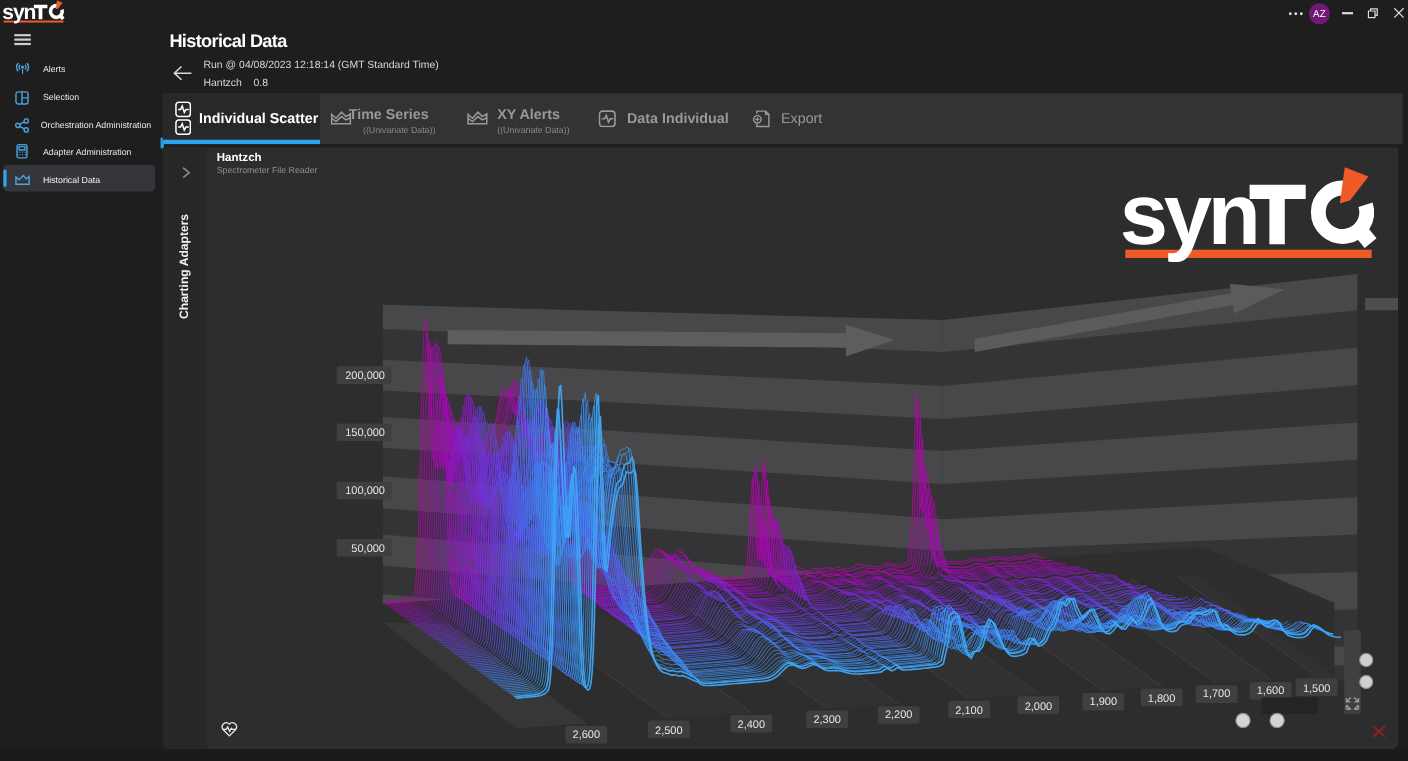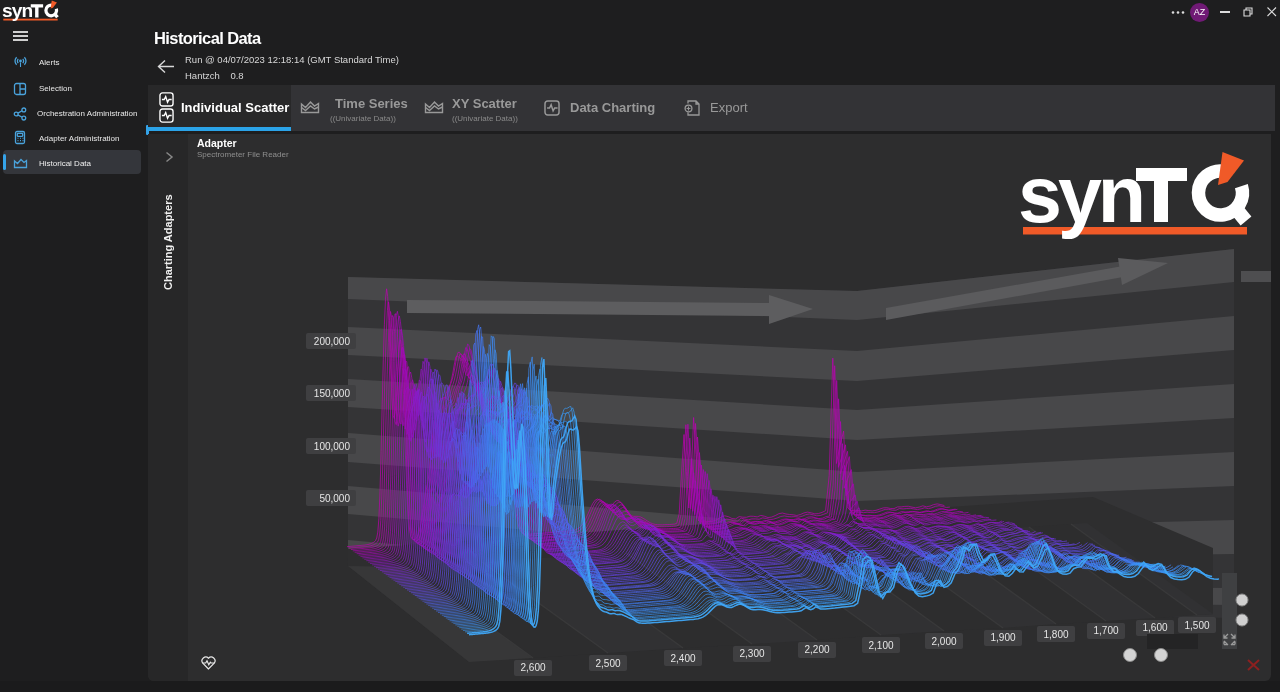--- a/index.html
+++ b/index.html
@@ -74,21 +74,21 @@
     </g>
   </svg>
 <div class="abs" style="left:39px;top:159px;color:#f0f0f0;font-size:8px">Historical Data</div>
 
 <div class="abs" style="left:146px;top:125px;width:2.5px;height:10px;background:#35a3e8;border-radius:1px"></div>
 
 <div class="abs" style="left:154px;top:29px;color:#fff;font-size:16.5px;font-weight:bold;letter-spacing:-0.6px">Historical Data</div>
 <svg class="abs" style="left:157px;top:59px" width="18" height="15">
     <path d="M8 1.5 L1.5 7.5 L8 13.5 M1.5 7.5 H17" stroke="#d8d8d8" stroke-width="1.4" fill="none"></path>
   </svg>
-<div class="abs" style="left:185px;top:54px;color:#d8d8d8;font-size:9.5px">Run @ 04/07/2023 12:18:14 (GMT Standard Time)</div>
+<div class="abs" style="left:185px;top:54px;color:#d8d8d8;font-size:9.5px">Run @ 04/08/2023 12:18:14 (GMT Standard Time)</div>
 <div class="abs" style="left:185px;top:70px;color:#d8d8d8;font-size:9.5px">Hantzch&nbsp;&nbsp;&nbsp;&nbsp;0.8</div>
 
 <div class="abs" style="left:148px;top:85px;width:1127px;height:46px;background:#333336"></div>
 <div class="abs" style="left:148px;top:85px;width:143px;height:46px;background:#282829"></div>
 <div class="abs" style="left:148px;top:127px;width:143px;height:4px;background:#2ba3e8"></div>
 
 <svg class="abs" style="left:159px;top:92px" width="15" height="31" viewBox="0 0 13 27">
     <g stroke="#fff" fill="none" stroke-width="1.2">
 <rect x="0.8" y="0.8" width="11.4" height="11.4" rx="2.2"></rect>
 <path d="M2.5 6.5 h2 l1.3 -2.6 l1.6 5 l1.3 -2.4 h2.3"></path>
@@ -101,57 +101,57 @@
     </g>
   </svg>
 <div class="abs" style="left:181px;top:100px;color:#fff;font-size:13px;font-weight:bold">Individual Scatter</div>
 
 <svg class="abs" style="left:300px;top:98px" width="20" height="17" viewBox="0 0 20 17">
     <g stroke="#999" fill="none" stroke-width="1.4">
 <path d="M1.5 14.5 L1.5 6 L5.5 9.5 L10.5 4 L14.5 8 L18.5 5.5 L18.5 14.5 Z"></path>
 <path d="M1.5 9.5 L5.5 12.5 L10.5 8 L14.5 11 L18.5 9"></path>
     </g>
   </svg>
-<div class="abs" style="left:335px;top:96px;color:#999;font-size:13px;font-weight:bold">Time Series</div>
+<div class="abs" style="left:317px;top:96px;color:#999;font-size:13px;font-weight:bold">Time Series</div>
 <div class="abs" style="left:330px;top:114px;color:#8a8a8a;font-size:8px">((Univariate Data))</div>
 
 <svg class="abs" style="left:424px;top:98px" width="20" height="17" viewBox="0 0 20 17">
     <g stroke="#999" fill="none" stroke-width="1.4">
 <path d="M1.5 14.5 L1.5 6 L5.5 9.5 L10.5 4 L14.5 8 L18.5 5.5 L18.5 14.5 Z"></path>
 <path d="M1.5 9.5 L5.5 12.5 L10.5 8 L14.5 11 L18.5 9"></path>
     </g>
   </svg>
-<div class="abs" style="left:452px;top:96px;color:#999;font-size:13px;font-weight:bold">XY Scatter</div>
+<div class="abs" style="left:452px;top:96px;color:#999;font-size:13px;font-weight:bold">XY Alerts</div>
 <div class="abs" style="left:452px;top:114px;color:#8a8a8a;font-size:8px">((Univariate Data))</div>
 
 <svg class="abs" style="left:544px;top:100px" width="16" height="16" viewBox="0 0 13 13">
     <g stroke="#999" fill="none" stroke-width="1.2">
 <rect x="0.8" y="0.8" width="11.4" height="11.4" rx="2.2"></rect>
 <path d="M2.5 6.5 h2 l1.3 -2.6 l1.6 5 l1.3 -2.4 h2.3"></path>
     </g>
   </svg>
-<div class="abs" style="left:570px;top:100px;color:#999;font-size:13px;font-weight:bold">Data Charting</div>
+<div class="abs" style="left:570px;top:100px;color:#999;font-size:13px;font-weight:bold">Data Individual</div>
 
 <svg class="abs" style="left:684px;top:99px" width="18" height="18" viewBox="0 0 18 18">
     <g stroke="#999" fill="none" stroke-width="1.3">
 <path d="M4 4.5 V2 h8 l3 3 v11 H4 v-2.5 M12 2 v3 h3"></path>
 <circle cx="4.5" cy="9.5" r="3.4"></circle>
 <path d="M4.5 7.6 v3.8 M2.6 9.5 h3.8" stroke-width="1.1"></path>
     </g>
   </svg>
 <div class="abs" style="left:710px;top:100px;color:#999;font-size:13px;font-weight:normal">Export</div>
 
 <div class="abs" style="left:148px;top:134px;width:1123px;height:547px;background:#2d2d2e;border-radius:0 0 6px 6px"></div>
 <div class="abs" style="left:148px;top:134px;width:40px;height:547px;background:#272728;border-radius:0 0 0 6px"></div>
 <svg class="abs" style="left:164px;top:151px" width="11" height="12">
     <path d="M2.5 1.5 L8 6 L2.5 10.5" stroke="#888" stroke-width="1.5" fill="none"></path>
   </svg>
 <div class="abs" style="left:162px;top:290px;color:#f0f0f0;font-size:11px;font-weight:bold;transform:rotate(-90deg);transform-origin:0 0;white-space:nowrap">Charting Adapters</div>
 
-<div class="abs" style="left:197px;top:137px;color:#fff;font-size:10.5px;font-weight:bold">Adapter</div>
+<div class="abs" style="left:197px;top:137px;color:#fff;font-size:10.5px;font-weight:bold">Hantzch</div>
 <div class="abs" style="left:197px;top:150px;color:#8f8f8f;font-size:8px;">Spectrometer File Reader</div>
 
 <svg width="1083" height="547" viewBox="0 0 1083 547" style="position:absolute;left:188px;top:134px" font-family="'Liberation Sans',sans-serif">
 <g transform="translate(-188,-134)">
 <polygon points="348,277 857,291 857,612 348,556" fill="#343436"></polygon>
 <polygon points="857,291 1234,249 1234,618 857,612" fill="#343436"></polygon>
 <polygon points="348,277 857,291 857,320 348,299" fill="#48484a"></polygon>
 <polygon points="857,291 1234,249 1234,282 857,320" fill="#48484a"></polygon>
 <polygon points="348,327 857,351 857,381 348,355" fill="#48484a"></polygon>
 <polygon points="857,351 1234,316 1234,350 857,381" fill="#48484a"></polygon>

